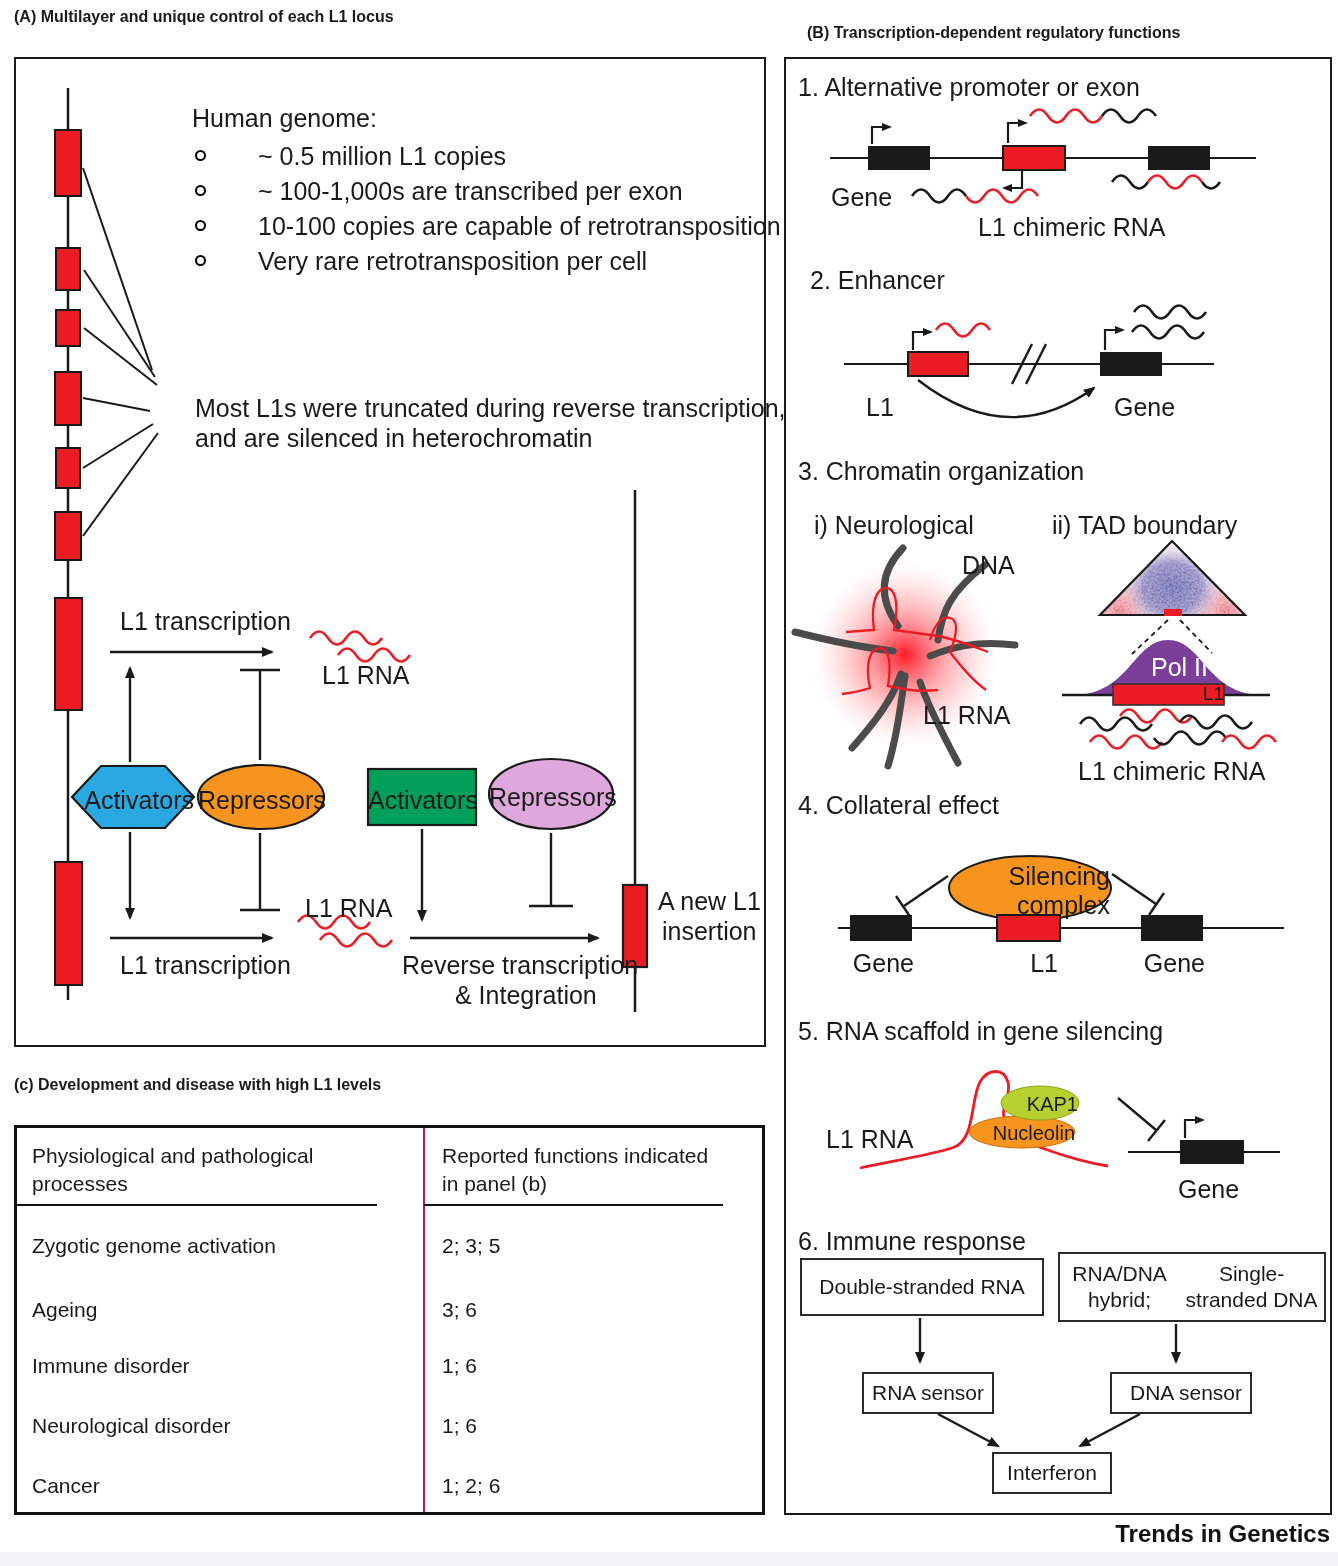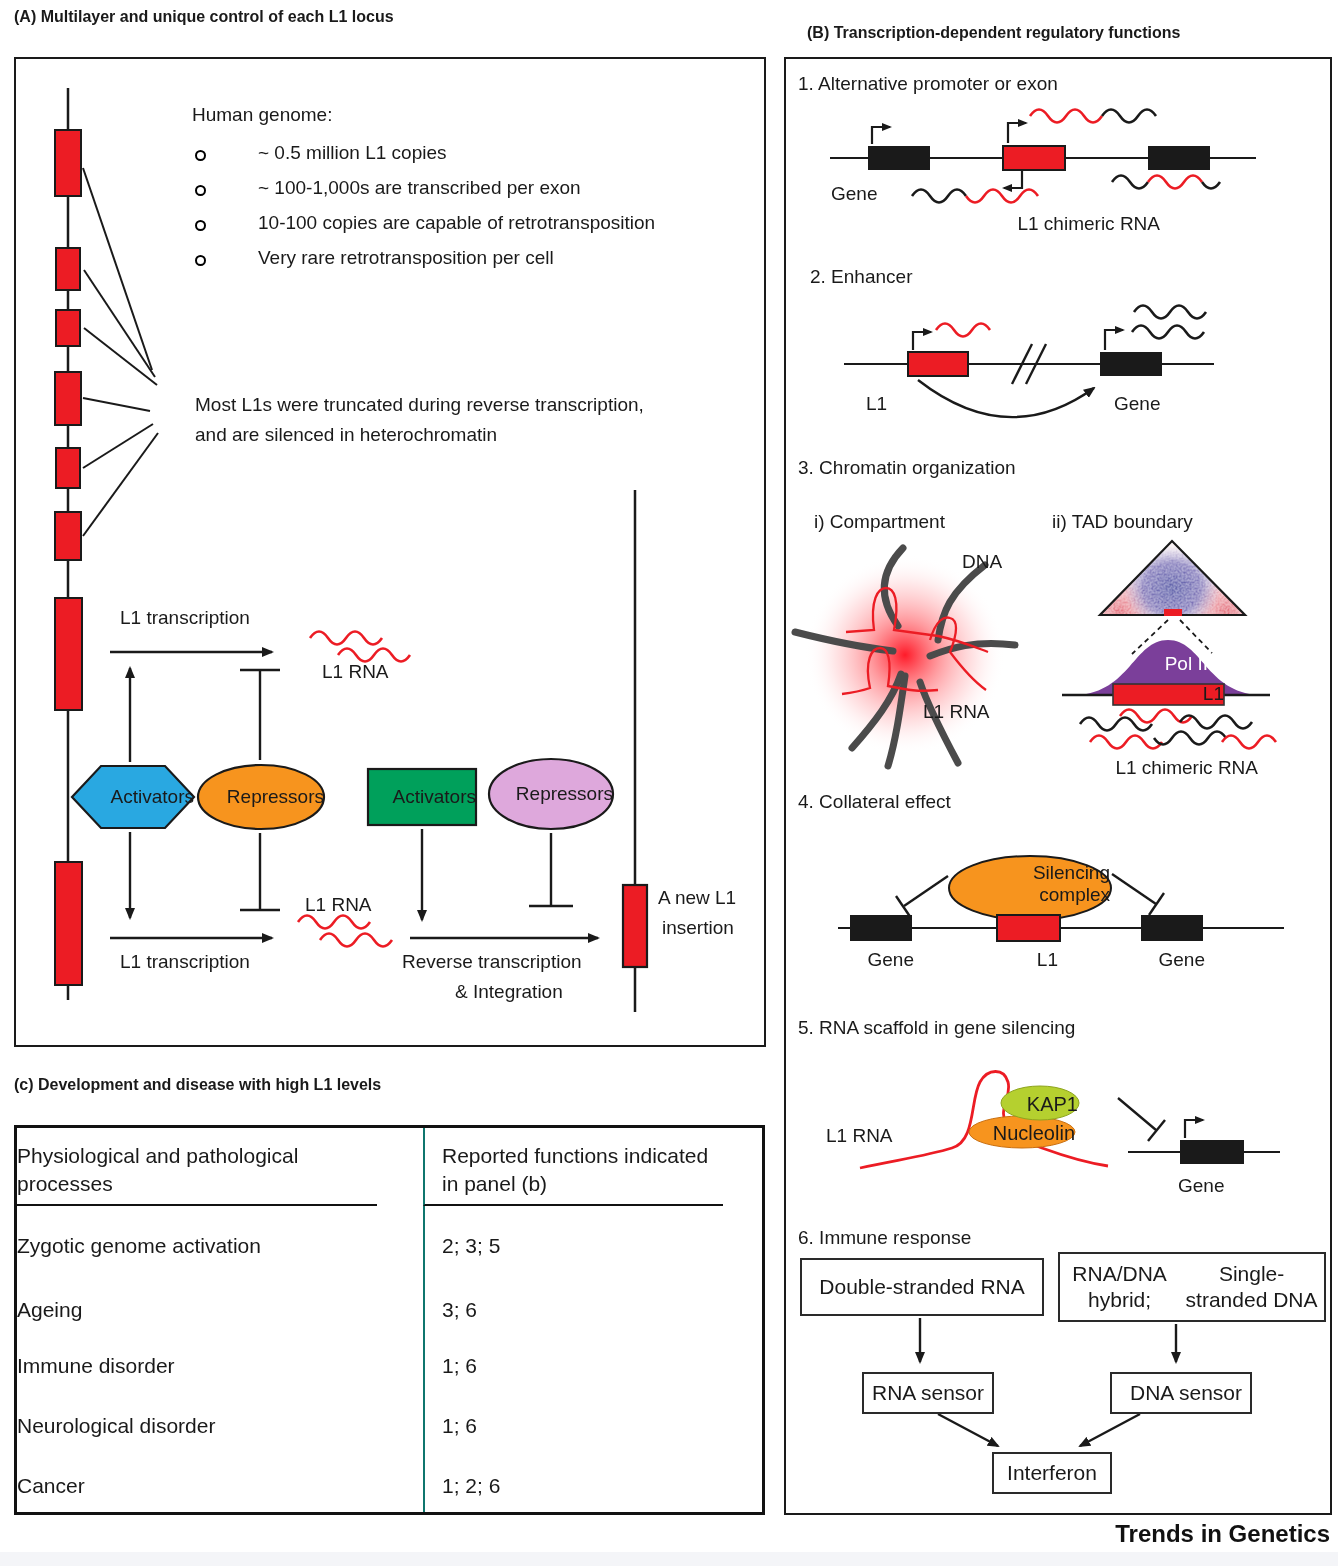--- a/index.html
+++ b/index.html
@@ -4,28 +4,28 @@
 <style>
   html,body{margin:0;padding:0;background:#fff;}
   #fig{position:relative;width:1338px;height:1566px;background:#ffffff;overflow:hidden;
        font-family:"Liberation Sans","DejaVu Sans",sans-serif;color:#1a1a1a;}
   .abs{position:absolute;}
   .ptitle{font-size:16px;font-weight:bold;letter-spacing:0;}
   .center{text-align:right;}
   .panelbox{position:absolute;border:2px solid #1a1a1a;background:transparent;}
   svg{position:absolute;left:0;top:0;}
   .bullet-ring{position:absolute;width:7px;height:7px;border:2px solid #000;border-radius:50%;}
-  .lbl{position:absolute;font-size:19px;line-height:1.25;white-space:nowrap;}
+  .lbl{position:absolute;font-size:25px;line-height:1.25;white-space:nowrap;}
   .fcbox{position:absolute;border:2px solid #2a2a2a;background:#fff;display:flex;align-items:center;justify-content:center;
          font-size:21px;text-align:center;line-height:1.25;}
   #ctable{position:absolute;left:14px;top:1125px;width:751px;height:390px;border:3px solid #111;
           display:grid;grid-template-columns:406px 1fr;grid-template-rows:78px 70px 56px 60px 60px auto;
           box-sizing:border-box;font-size:21px;}
-  #ctable .cell{box-sizing:border-box;line-height:1.35;}
-  #ctable .rightcol{border-left:2px solid #0f766e;padding-left:17px;}
+  #ctable .cell{padding-left:15px;box-sizing:border-box;line-height:1.35;}
+  #ctable .rightcol{border-left:2px solid #be185d;padding-left:17px;}
   #ctable .hdr{border-bottom:2px solid #111;padding-top:14px;}
   #ctable .r1{padding-top:26px;}
   #ctable .rrow{padding-top:20px;}
   #footer-journal{position:absolute;right:8px;top:1520px;font-size:24px;font-weight:bold;color:#111;}
   #bottom-strip{position:absolute;left:0;top:1552px;width:1338px;height:14px;background:#f4f5f8;}
 </style>
 </head>
 <body>
 
 <div id="fig">
@@ -267,21 +267,21 @@
 
   <div class="lbl" style="left:798px;top:72px;">1. Alternative promoter or exon</div>
   <div class="lbl" style="left:831px;top:182px;">Gene</div>
   <div class="lbl center" style="left:978px;top:212px;width:182px;">L1 chimeric RNA</div>
 
   <div class="lbl" style="left:798px;top:265px;margin-left:12px;">2. Enhancer</div>
   <div class="lbl" style="left:866px;top:392px;">L1</div>
   <div class="lbl" style="left:1114px;top:392px;">Gene</div>
 
   <div class="lbl" style="left:798px;top:456px;">3. Chromatin organization</div>
-  <div class="lbl" style="left:814px;top:510px;">i) Compartment</div>
+  <div class="lbl" style="left:814px;top:510px;">i) Neurological</div>
   <div class="lbl" style="left:1052px;top:510px;">ii) TAD boundary</div>
   <div class="lbl" style="left:962px;top:550px;">DNA</div>
   <div class="lbl" style="left:923px;top:700px;">L1 RNA</div>
   <div class="lbl center" style="left:1128px;top:652px;width:80px;color:#fff;">Pol II</div>
   <div class="lbl center" style="left:1113px;top:682px;width:111px;font-size:19px;">L1</div>
   <div class="lbl center" style="left:1078px;top:756px;width:180px;">L1 chimeric RNA</div>
 
   <div class="lbl" style="left:798px;top:790px;">4. Collateral effect</div>
   <div class="lbl center" style="left:950px;top:862px;width:160px;line-height:1.15;"><span>Silencing</span><br><span>complex</span></div>
   <div class="lbl center" style="left:848px;top:948px;width:66px;">Gene</div>

